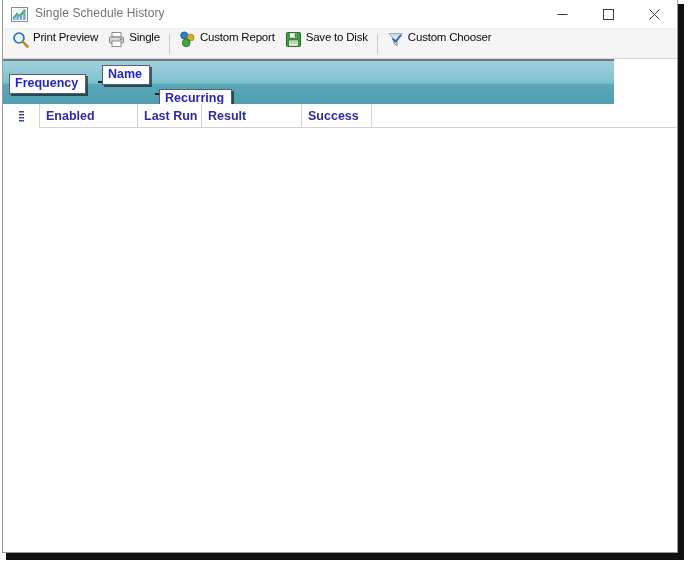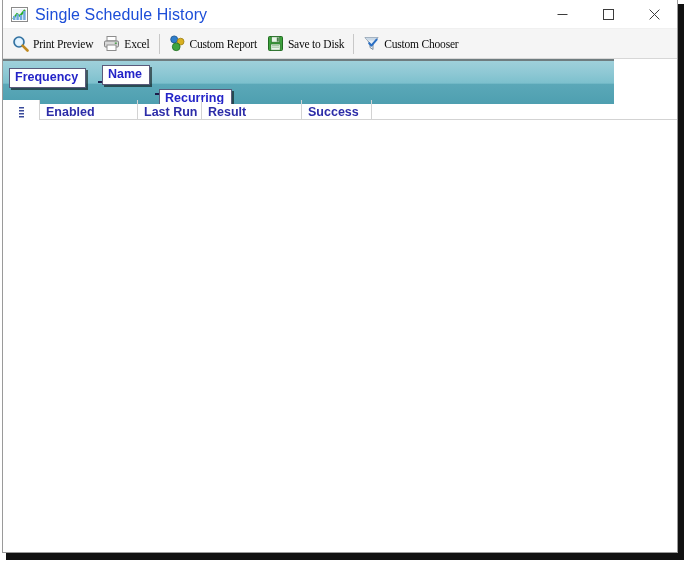--- a/index.html
+++ b/index.html
@@ -36,22 +36,22 @@
     border-bottom: 1px solid #f0f0f0;
   }
   #app-icon {
     position: absolute;
     left: 8px; top: 6px;
     width: 17px; height: 17px;
   }
   #title-text {
     position: absolute;
     left: 32px; top: 6px;
-    font-size: 16px;
-    color: #1d4ed8;
+    font-size: 12px;
+    color: #737373;
     letter-spacing: 0.1px;
     white-space: nowrap;
   }
   .win-btn {
     position: absolute;
     top: 0;
     width: 46px; height: 29px;
     display: flex; align-items: center; justify-content: center;
     cursor: default;
   }
@@ -65,27 +65,26 @@
     position: relative;
     height: 30px;
     background: #f5f5f5;
     border-bottom: 1px solid #d7d7d7;
     display: flex;
     align-items: center;
     padding-left: 4px;
   }
   .tb-btn {
     display: flex;
-    align-items: center;
+    align-items: flex-start;
     height: 26px;
     padding: 0 5px;
     gap: 4px;
     cursor: default;
     white-space: nowrap;
-    font-family: Liberation Serif, serif;
   }
   .tb-btn .tb-label {
     font-size: 11.5px;
     color: #0b0b0b;
     letter-spacing: -0.2px;
   }
   .tb-ico { width: 17px; height: 17px; display:block; flex:0 0 17px; }
   .tb-sep {
     width: 1px;
     height: 20px;
@@ -112,35 +111,35 @@
     border: 1px solid #5a5a7a;
     box-shadow: 2px 2px 0 rgba(0,0,0,0.55);
     padding: 1px 7px 2px 5px;
     font-size: 12.5px;
     font-weight: bold;
     color: #2424c8;
     white-space: nowrap;
     line-height: 15px;
     cursor: default;
   }
-  #group-box-0 { left: 6px;  top: 7px; text-align: center;  }
+  #group-box-0 { left: 6px;  top: 13px; text-align: center;  }
   #group-box-1 { left: 99px; top: 4px; }
   #group-box-2 { left: 156px;top: 28px; }
   .group-connector {
     position: absolute;
     background: #1b1b4a;
     width: 2px;
   }
   #connector-0 { left: 95px;  top: 20px; width: 6px; height: 2px; }
   #connector-1 { left: 152px; top: 32px; width: 6px; height: 2px; }
 
   
   #grid-header {
     position: relative;
-    height: 16px;
+    height: 24px;
     background: #ffffff;
     border-bottom: 1px solid #d3d3d3;
     display: flex;
     align-items: center;
   }
   .hdr-cell {
     position: relative;
     height: 24px;
     display: flex;
     align-items: center;
@@ -236,21 +235,21 @@
 
     <div class="tb-btn">
       <span class="tb-ico">
         <svg width="17" height="17" viewBox="0 0 17 17">
           <rect x="4" y="1.5" width="9" height="4.5" fill="#ffffff" stroke="#8d8d8d"></rect>
           <rect x="1.5" y="6" width="14" height="6" rx="1.2" fill="#d8d8d8" stroke="#7d7d7d"></rect>
           <rect x="4" y="10" width="9" height="5.5" fill="#ffffff" stroke="#8d8d8d"></rect>
           <rect x="11.8" y="7.4" width="2" height="1.6" fill="#55a055"></rect>
         </svg>
       </span>
-      <span class="tb-label">Excel</span>
+      <span class="tb-label">Single</span>
     </div>
 
 
     <div class="tb-sep"></div>
 
     <div class="tb-btn">
       <span class="tb-ico">
         <svg width="17" height="17" viewBox="0 0 17 17">
           <circle cx="5.2" cy="4.4" r="3.5" fill="#2f7ecb" stroke="#1b528c" stroke-width="0.8"></circle>
           <circle cx="11.6" cy="6.6" r="3.4" fill="#d8b020" stroke="#9c7c10" stroke-width="0.8"></circle>

